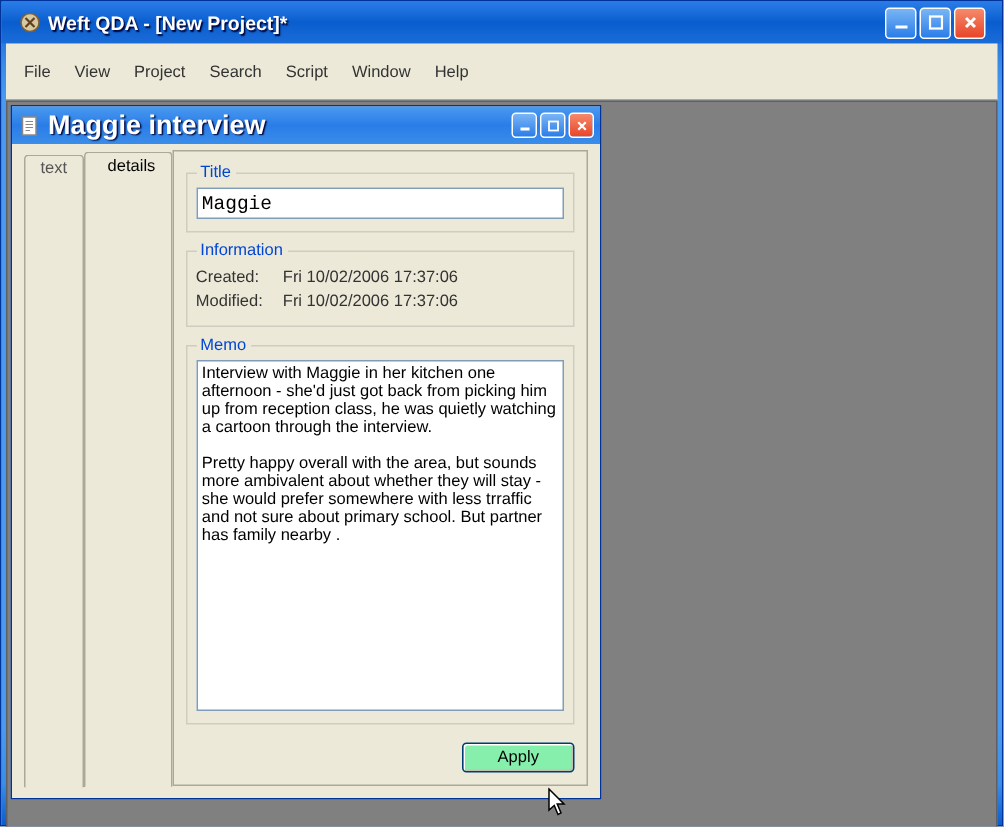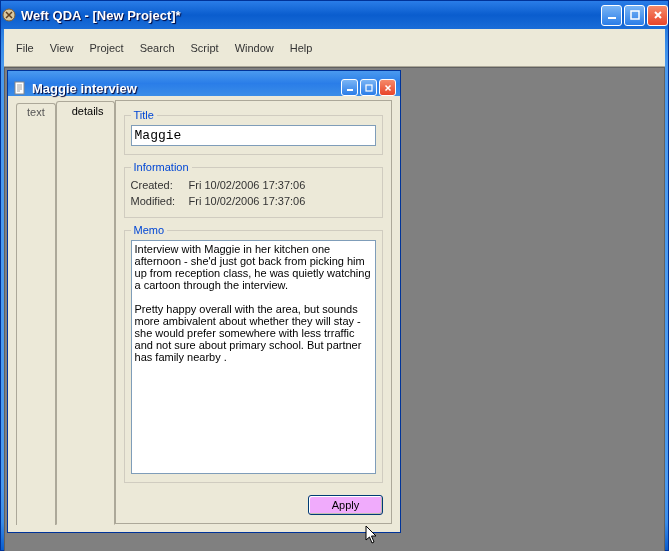--- a/index.html
+++ b/index.html
@@ -16,21 +16,21 @@
   height: 551px;
   background: linear-gradient(to bottom, #0a5dce 0%, #3a8de8 8%, #4a9aef 12%, #4a9aef 88%, #3a8de8 95%, #0a5dce 100%);
   border: 1px solid #003399;
   position: relative;
 }
 .titlebar {
   height: 28px;
   background: linear-gradient(to bottom, #2a7de8 0%, #0a5dce 50%, #1a6dd8 100%);
   display: flex;
   align-items: center;
-  padding: 0 0;
+  padding: 0 11px;
   color: #fff;
   font-weight: bold;
   font-size: 13px;
 }
 .titlebar-icon {
   width: 16px; height: 16px; margin-right: 4px;
   display: inline-flex; align-items: center; justify-content: center;
 }
 .titlebar-title { flex: 1; text-shadow: 1px 1px 1px #003; }
 .window-controls { display: flex; gap: 2px; }
@@ -70,23 +70,23 @@
 .child-window {
   position: absolute;
   left: 2px; top: 2px;
   width: 394px; height: 463px;
   background: #ece9d8;
   border: 1px solid #003399;
 }
 .child-titlebar {
   height: 25px;
   background: linear-gradient(to bottom, #4a9aef 0%, #2a7de8 50%, #3a8de8 100%);
-  display: flex; align-items: flex-end;
+  display: flex; align-items: center;
   padding: 0 4px;
-  color: #fff; font-weight: bold; font-size: 13px;
+  color: #fff; font-weight: bold; font-size: 18px;
 }
 .child-titlebar .win-btn { width: 17px; height: 17px; font-size: 10px; }
 .child-body {
   padding: 4px 8px 8px 8px;
   height: calc(100% - 25px);
   display: flex; flex-direction: row;
 }
 .tabs {
   display: flex;
   position: relative;
@@ -155,21 +155,21 @@
   background: #fff;
 }
 .button-row {
   display: flex;
   justify-content: flex-end;
   padding-top: 6px;
 }
 .btn {
   min-width: 75px;
   padding: 3px 12px;
-  background: #f0abfc;
+  background: #86efac;
   border: 1px solid #003c74;
   border-radius: 3px;
   font-family: inherit;
   font-size: 11px;
   cursor: pointer;
   box-shadow: inset 1px 1px 0 #fff, inset -1px -1px 0 #c0c0b0;
 }
 .cursor {
   position: absolute;
   left: 360px; top: 457px;

